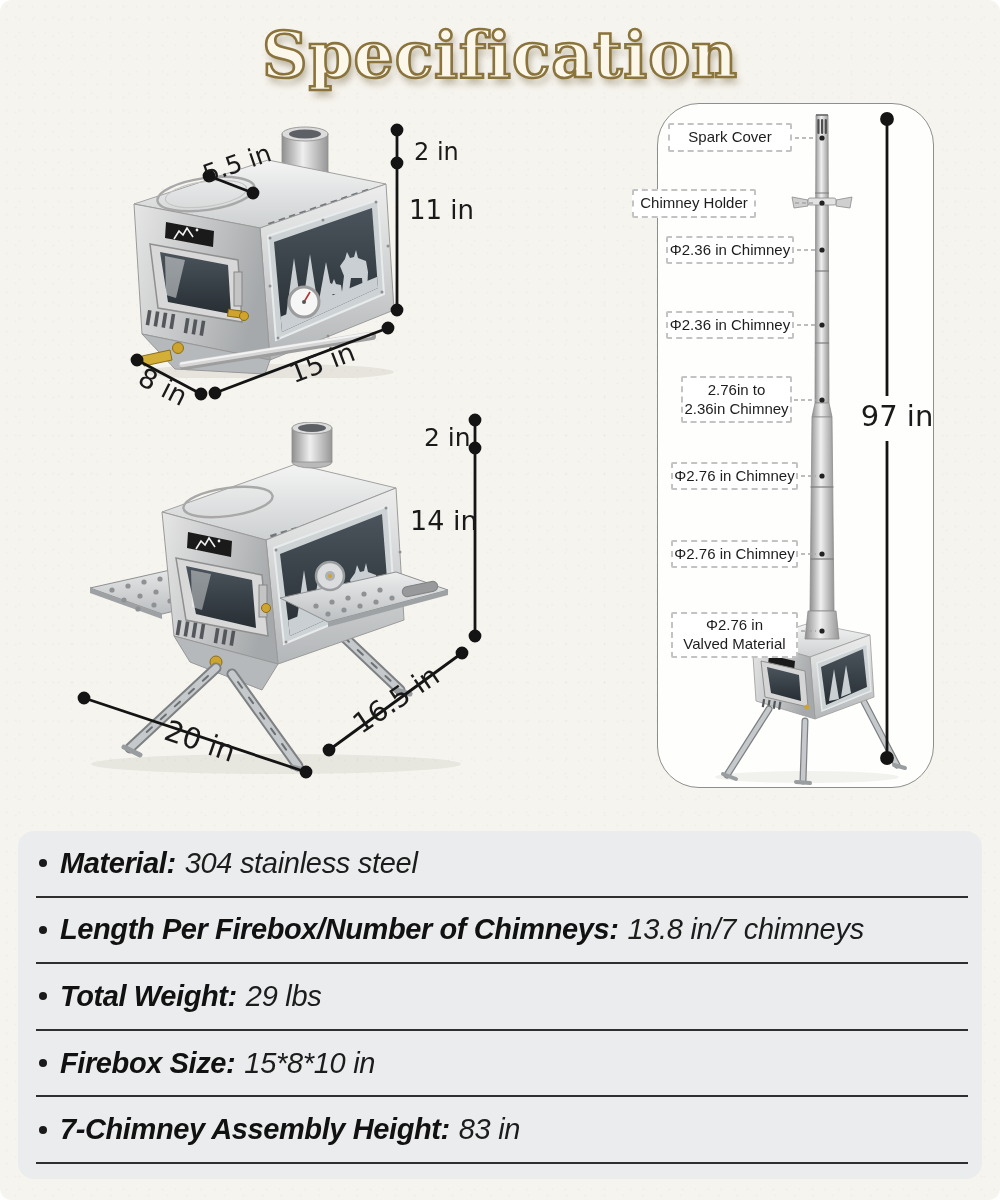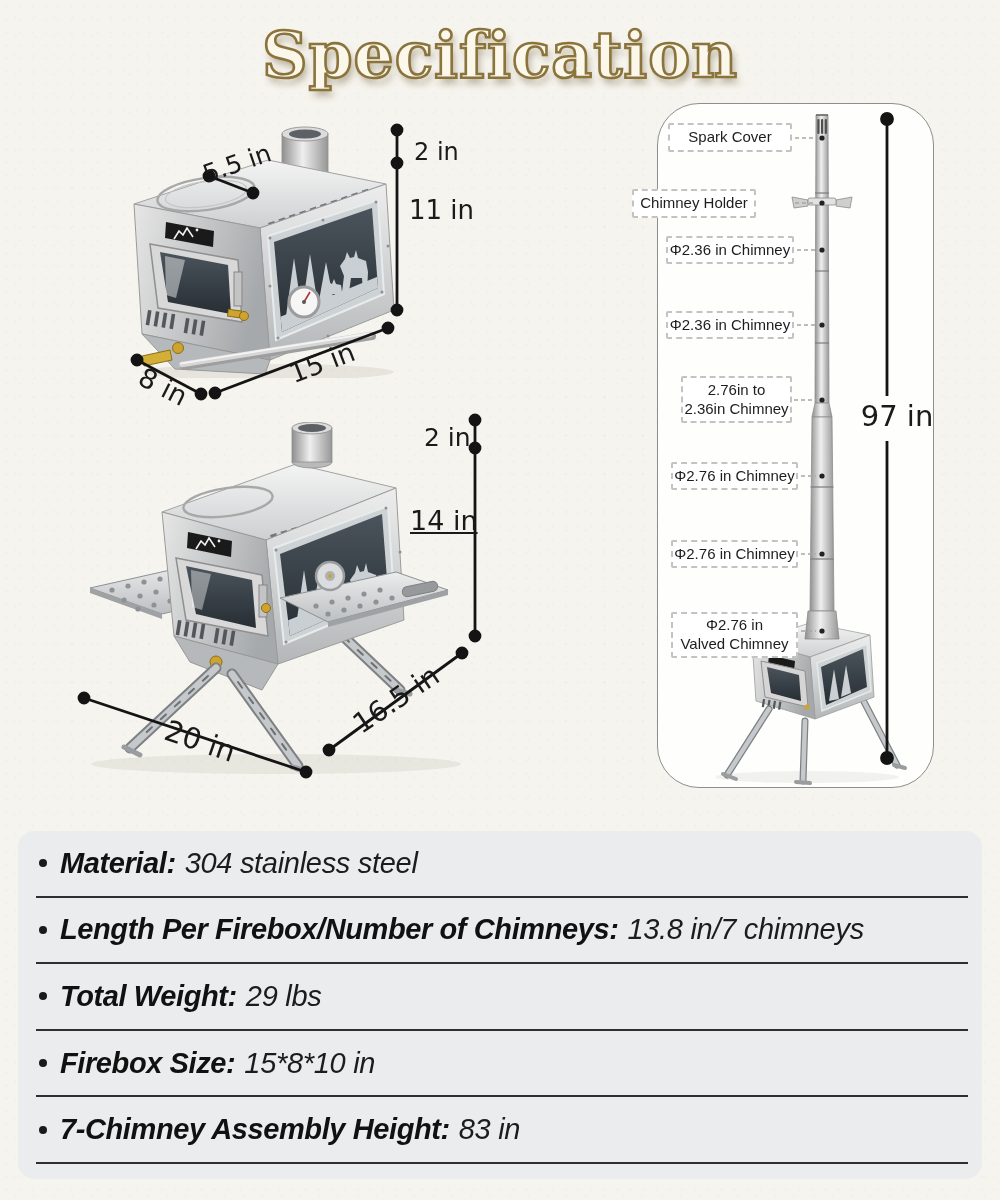--- a/index.html
+++ b/index.html
@@ -5,20 +5,21 @@
   html,body{margin:0;padding:0;background:#ffffff;}
   .page{
     position:relative;width:1000px;height:1200px;overflow:hidden;
     background-color:#f6f4ee;
     background-image:
       radial-gradient(rgba(185,168,140,.06) 1px, transparent 1.4px),
       radial-gradient(rgba(150,150,150,.05) 1px, transparent 1.4px);
     background-size:13px 13px,19px 19px;
     background-position:0 0,6px 8px;
     font-family:"Liberation Sans",sans-serif;
+    border-radius:12px;
   }
   
   .title{
     position:absolute;left:0;right:0;top:18px;margin:0;text-align:center;
     font-family:"DejaVu Serif",serif;font-weight:bold;font-size:63px;letter-spacing:1px;
     color:#fbf7ea;
     -webkit-text-stroke:2.6px #8b743c;
     text-shadow:3px 6px 7px rgba(115,100,65,0.45);
   }
   
@@ -49,21 +50,21 @@
   .dim{
     position:absolute;font-family:"DejaVu Sans",sans-serif;color:#1a1a1a;
     white-space:nowrap;text-align:center;
   }
   .d-55 {left:196px;top:149px;width:82px;font-size:25px;transform:rotate(-19deg);}
   .d-2a {left:414px;top:138px;font-size:24px;}
   .d-11 {left:409px;top:195px;font-size:26px;}
   .d-15 {left:281px;top:347px;width:82px;font-size:27px;transform:rotate(-21deg);}
   .d-8  {left:132px;top:371px;width:62px;font-size:27px;transform:rotate(27deg);}
   .d-2b {left:424px;top:423px;font-size:25px;}
-  .d-14 {left:410px;top:505px;font-size:27px;text-decoration:underline;}
+  .d-14 {left:410px;top:505px;font-size:27px;}
   .d-165{left:340px;top:683px;width:112px;font-size:28px;transform:rotate(-34deg);}
   .d-20 {left:149px;top:724px;width:102px;font-size:29px;transform:rotate(19deg);}
   .d-97 {left:855px;top:399px;width:84px;font-size:29px;}
   
   .spec-panel{
     position:absolute;left:18px;top:831px;width:964px;height:348px;box-sizing:border-box;
     background:#ebeced;border-radius:16px;padding:0 14px 0 18px;font-style:italic;
   }
   .spec-row{height:64.6px;display:flex;align-items:center;border-bottom:2.5px solid #2f2f2f;}
   .bullet{width:8px;height:8px;border-radius:50%;background:#1a1a1a;margin:0 13px 0 3px;flex:none;}
@@ -438,21 +439,21 @@
 
   <div class="cl cl1">Spark Cover</div>
   <div class="cl cl2">Chimney Holder</div>
   <div class="cl cl3">Φ2.36 in Chimney</div>
   <div class="cl cl4">Φ2.36 in Chimney</div>
   <div class="cl cl5">2.76in to
 2.36in Chimney</div>
   <div class="cl cl6">Φ2.76 in Chimney</div>
   <div class="cl cl7">Φ2.76 in Chimney</div>
   <div class="cl cl8">Φ2.76 in
-Valved Chimney</div>
+Valved Material</div>
 
   <svg class="dims-layer" width="1000" height="1200" viewBox="0 0 1000 1200">
     <g stroke="#141414" stroke-width="2.8" fill="#141414">
 
       <line x1="209" y1="176" x2="253" y2="193"></line>
         <circle cx="209" cy="176" r="5"></circle>
         <circle cx="253" cy="193" r="5"></circle>
       <line x1="397" y1="130" x2="397" y2="310"></line>
         <circle cx="397" cy="130" r="5"></circle>
         <circle cx="397" cy="163" r="5"></circle>

